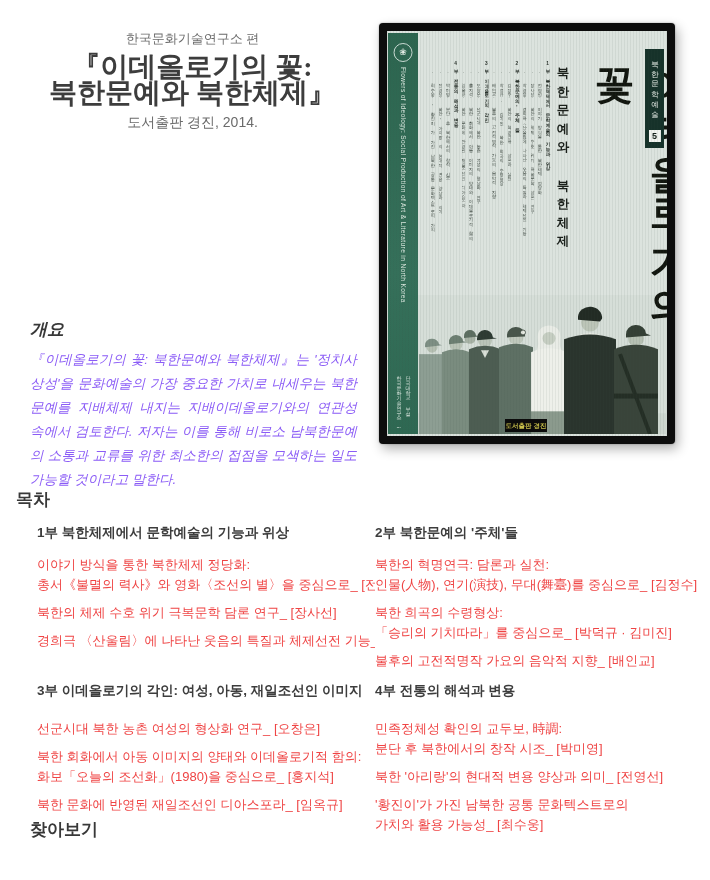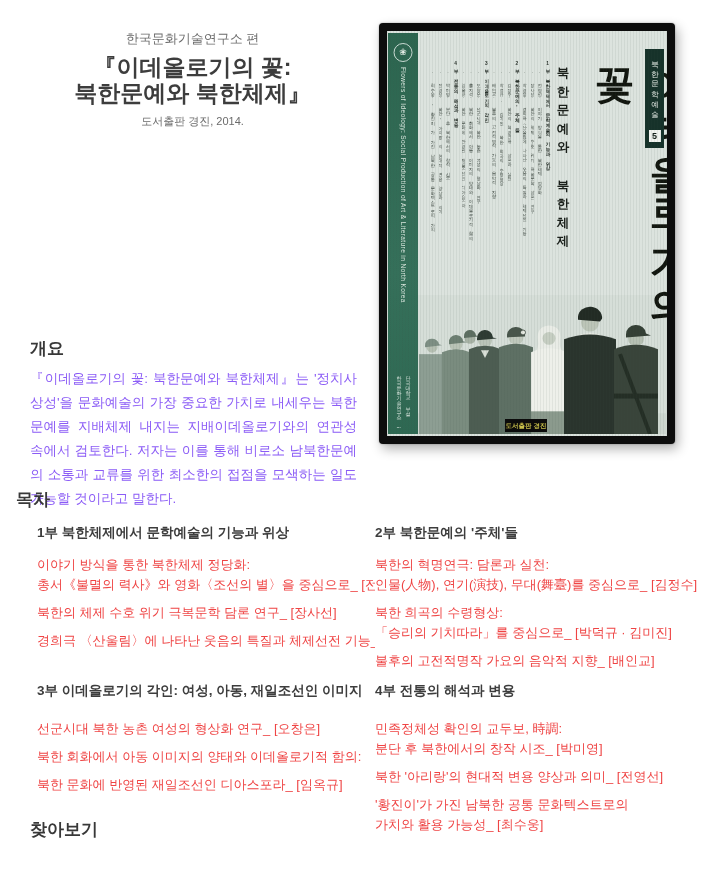--- a/index.html
+++ b/index.html
@@ -2,22 +2,22 @@
 <html lang="ko"><head>
 <meta charset="utf-8">
 <style>
   html,body{margin:0;padding:0;background:#ffffff;}
   #page{position:relative;width:710px;height:880px;background:#ffffff;overflow:hidden;
         font-family:"Liberation Sans","DejaVu Sans",sans-serif;}
 
   
   .header{position:absolute;left:20px;top:30px;width:345px;text-align:center;}
   .pub-line{font-size:13px;color:#6b6b6b;margin-bottom:6px;}
-  .book-title{font-size:23px;font-weight:700;color:#3d3d3d;line-height:26px;}
-  .date-line{font-size:11px;color:#6b6b6b;margin-top:8px;}
+  .book-title{font-size:28px;font-weight:700;color:#3d3d3d;line-height:26px;font-family:Liberation Serif, serif;}
+  .date-line{font-size:14px;color:#6b6b6b;margin-top:8px;}
 
   
   .cover{position:absolute;left:379px;top:23px;width:296px;height:421px;background:#0d0d0d;
          border-radius:4px;box-shadow:3px 5px 12px rgba(0,0,0,.3),0 0 2px rgba(0,0,0,.35);}
   .cover-inner{position:absolute;left:8px;top:8px;right:8px;bottom:8px;background:#dce3de;overflow:hidden;}
   .cover-inner::after{content:"";position:absolute;inset:0;z-index:9;pointer-events:none;
          background:repeating-linear-gradient(90deg,rgba(60,80,70,.08) 0 1px,transparent 1px 3px);}
   .strip{position:absolute;left:1px;top:2px;bottom:2px;width:30px;z-index:8;
          background:linear-gradient(180deg,#2c654f,#35705a 60%,#2e6852);}
   .strip-logo{position:absolute;top:10px;left:50%;transform:translateX(-50%);width:17px;height:17px;
@@ -45,21 +45,21 @@
   .cover-toc{position:absolute;left:44px;top:30px;width:120px;height:238px;display:flex;
          flex-direction:row-reverse;justify-content:flex-start;gap:2.5px;z-index:6;overflow:hidden;}
   .ctoc-col{writing-mode:vertical-rl;text-orientation:upright;font-size:4.5px;line-height:7px;
          color:#454f48;max-height:100%;overflow:hidden;margin-top:9px;}
   .ctoc-head{font-weight:700;color:#2a322c;font-size:4.8px;margin-top:0;}
   .photo{position:absolute;left:31px;top:264px;width:248px;height:139px;z-index:5;}
   .badge{position:absolute;left:118px;top:388px;width:42px;height:13px;background:#0b0b0b;z-index:10;
          color:#c8bf4a;font-size:6.5px;font-weight:700;text-align:center;line-height:13px;}
 
   
-  .overview{position:absolute;left:30px;top:337px;width:327px;}
+  .overview{position:absolute;left:30px;top:318px;width:327px;font-style:italic;}
   .sec-h{font-size:17px;font-weight:700;color:#383838;}
   .overview-body{margin:7px 0 0;font-size:13.5px;line-height:24px;color:#8b5cf6;text-align:justify;}
 
   
   .toc-h{position:absolute;left:16px;top:488px;}
   .part{position:absolute;width:338px;overflow:hidden;}
   #part-0{left:37px;top:524px;} #part-1{left:375px;top:524px;}
   #part-2{left:37px;top:682px;} #part-3{left:375px;top:682px;}
   .part-title{font-size:13.5px;font-weight:700;color:#3d3d3d;white-space:nowrap;margin-bottom:13px;}
   #part-2 .part-title,#part-3 .part-title{margin-bottom:19px;}
@@ -202,20 +202,21 @@
         <div class="toc-line">불후의 고전적명작 가요의 음악적 지향_ [배인교]</div>
       </div>
     </section>
   <section class="part" id="part-2">
       <div class="part-title">3부 이데올로기의 각인: 여성, 아동, 재일조선인 이미지</div>
       <div class="toc-item">
         <div class="toc-line">선군시대 북한 농촌 여성의 형상화 연구_ [오창은]</div>
       </div>
       <div class="toc-item">
         <div class="toc-line">북한 회화에서 아동 이미지의 양태와 이데올로기적 함의:</div>
+        <div class="toc-line">화보「오늘의 조선화」(1980)을 중심으로_ [홍지석]</div>
       </div>
       <div class="toc-item">
         <div class="toc-line">북한 문화에 반영된 재일조선인 디아스포라_ [임옥규]</div>
       </div>
     </section>
   <section class="part" id="part-3">
       <div class="part-title">4부 전통의 해석과 변용</div>
       <div class="toc-item">
         <div class="toc-line">민족정체성 확인의 교두보, 時調:</div>
         <div class="toc-line">분단 후 북한에서의 창작 시조_ [박미영]</div>

